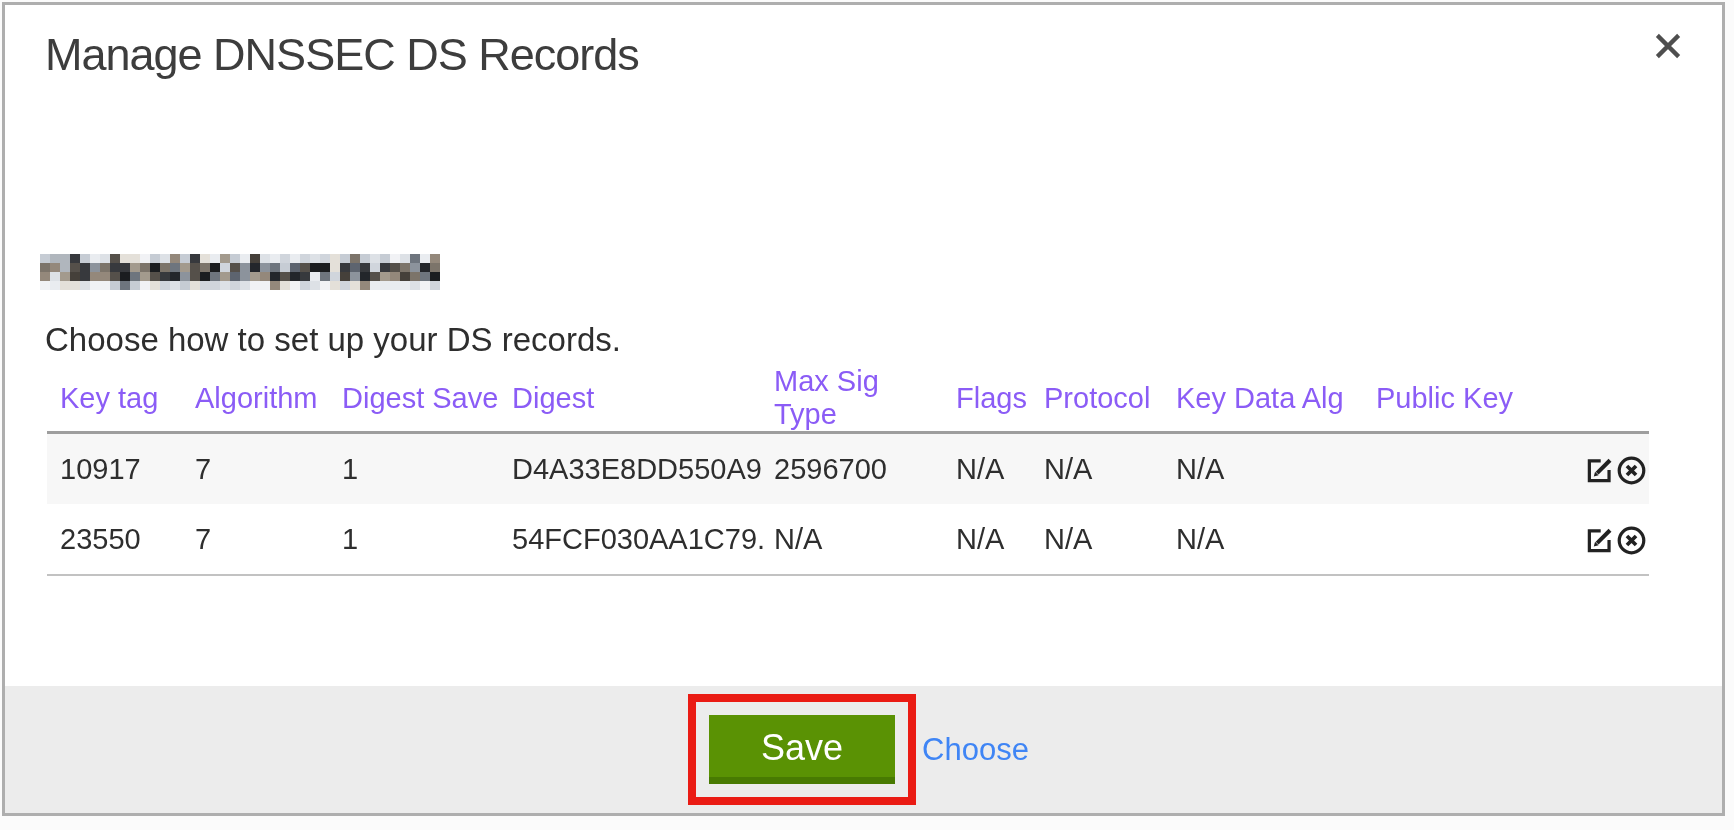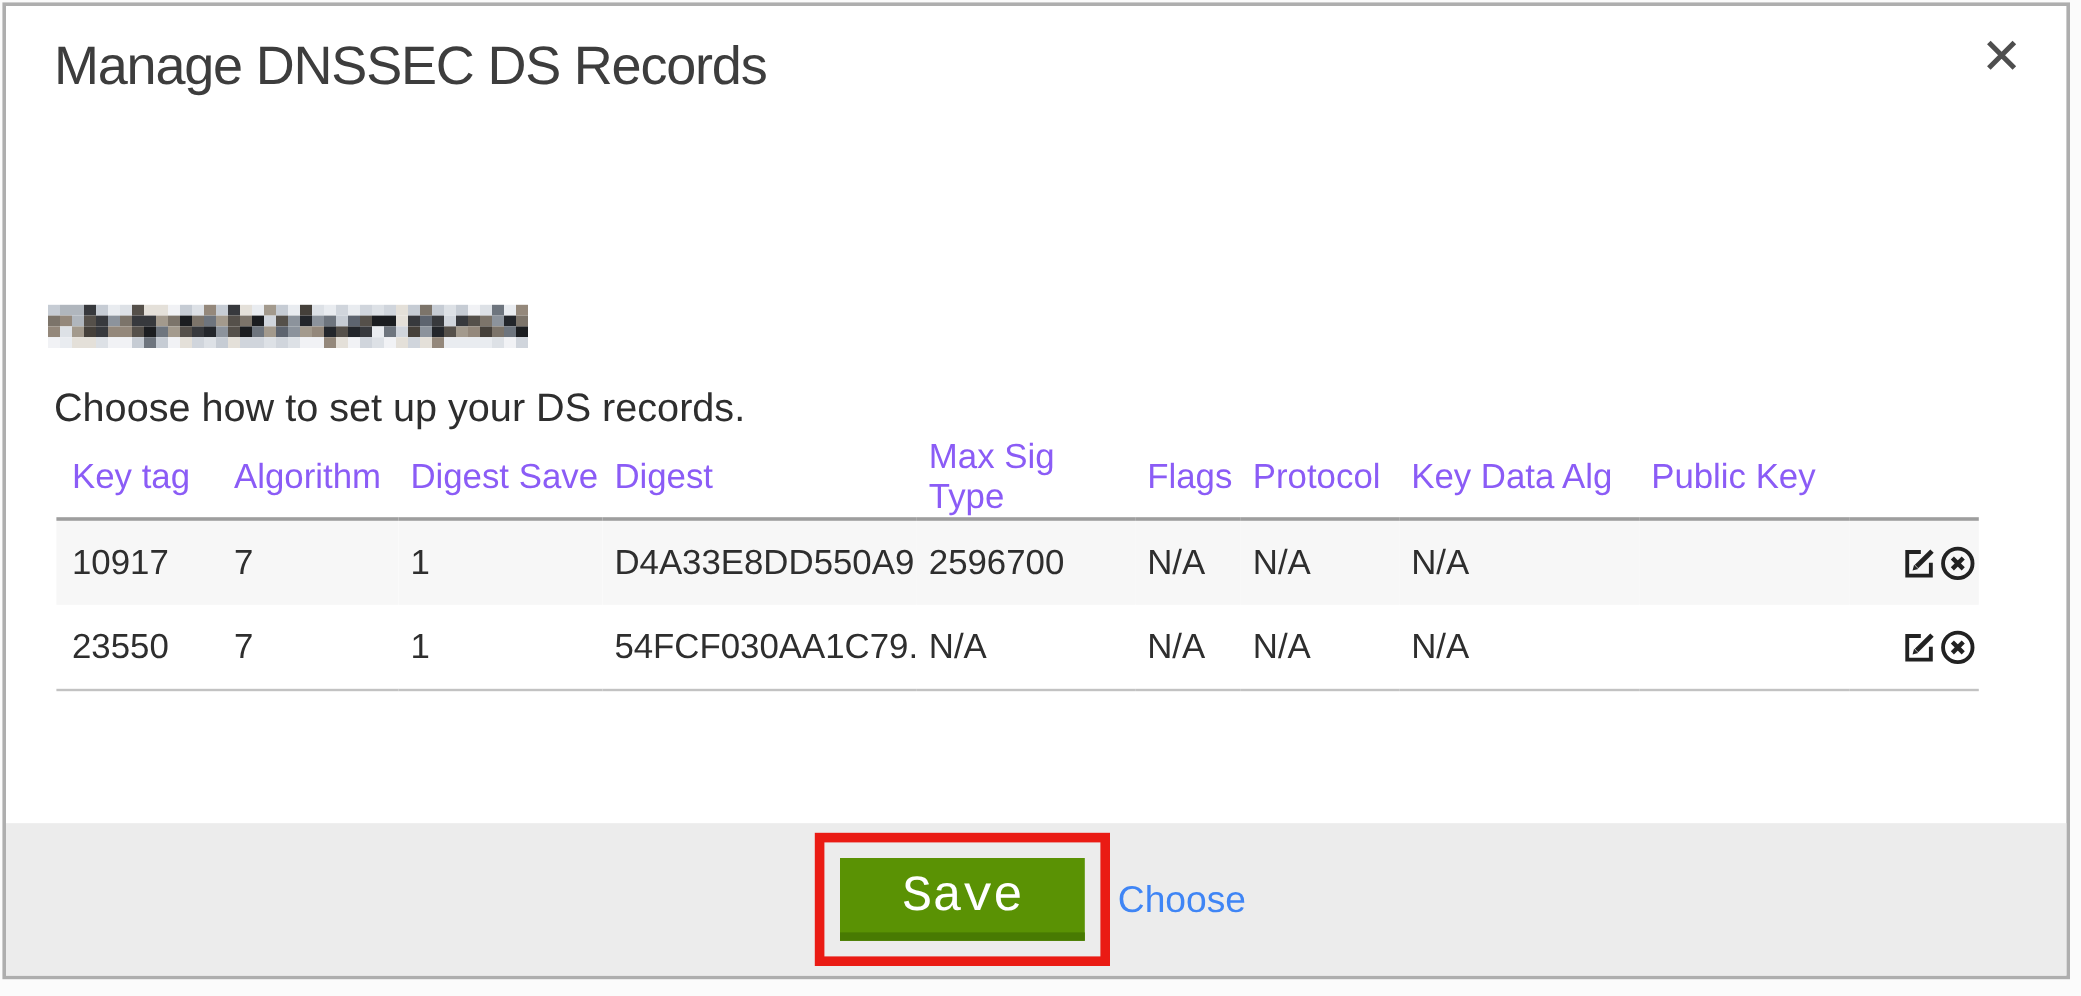--- a/index.html
+++ b/index.html
@@ -64,22 +64,22 @@
     display:flex;align-items:center;justify-content:center;
   }
   .footer-group{display:flex;align-items:center;margin-left:-10px;}
   .red-box{
     border:8px solid var(--highlight_red,#ea1b14);
     padding:13px 13px;line-height:0;
   }
   .save-btn{
     background:var(--save_green,#5a9204);
     border:none;border-bottom:7px solid var(--save_green_dark,#487a02);
-    color:#ffffff;font-size:42px;line-height:31px;padding:17px 52px 14px 52px;
-    cursor:pointer;font-family:Liberation Mono, monospace;
+    color:#ffffff;font-size:36px;line-height:31px;padding:17px 52px 14px 52px;
+    cursor:pointer;font-family:Liberation Sans, sans-serif;
   }
   .cancel-link{
     color:var(--cancel_blue,#3f85f5);font-size:31px;margin-left:6px;
     text-decoration:none;cursor:pointer;
   }
 </style>
 </head>
 <body>
 
 <div class="modal">

